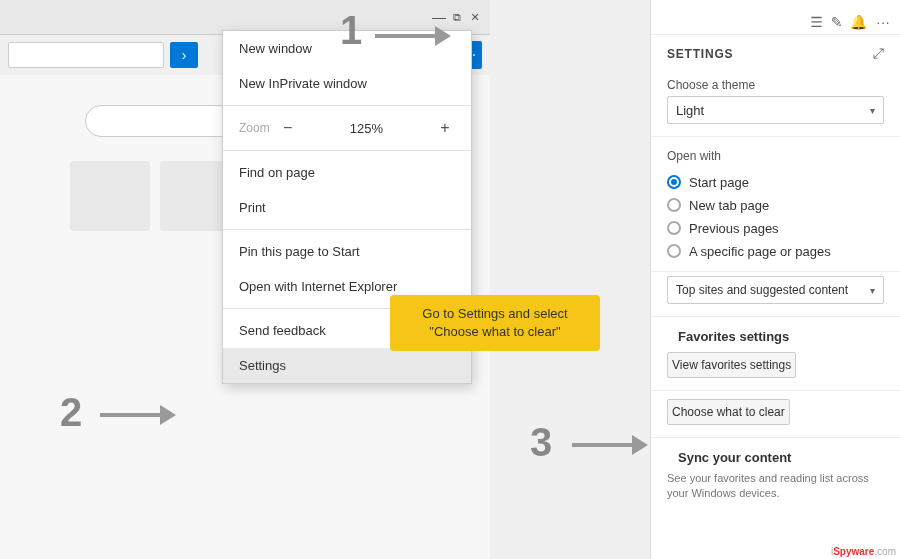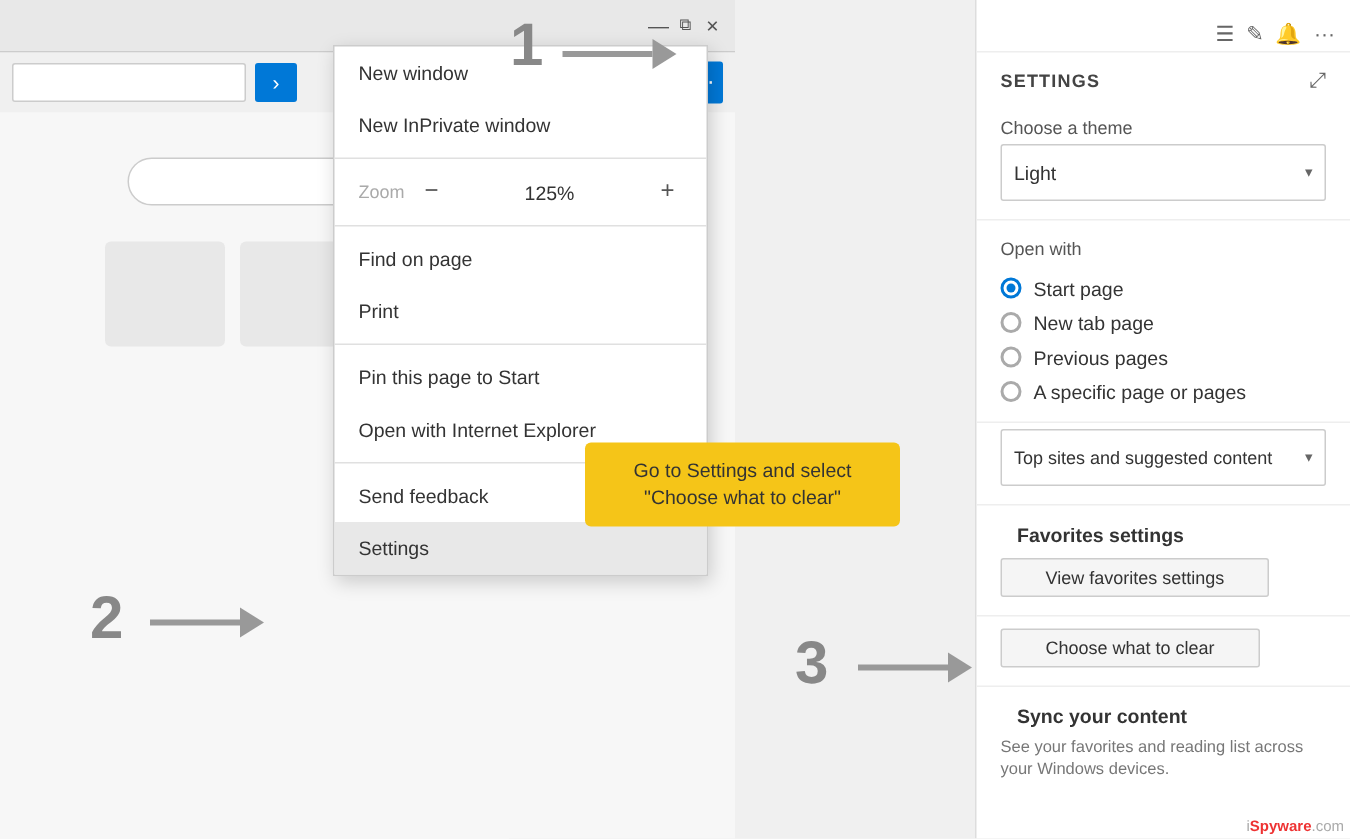--- a/index.html
+++ b/index.html
@@ -182,21 +182,21 @@
       color: #666;
       cursor: pointer;
     }
     .settings-section-label {
       font-size: 12px;
       color: #555;
       padding: 8px 16px 4px;
     }
     .settings-dropdown {
       margin: 0 16px 12px;
-      height: 38px;
+      height: 28px;
       border: 1px solid #ccc;
       border-radius: 2px;
       background: white;
       display: flex;
       align-items: center;
       padding: 0 8px;
       justify-content: space-between;
       cursor: pointer;
       font-size: 13px;
       color: #333;
@@ -232,21 +232,21 @@
     .radio-circle.selected::after {
       content: '';
       width: 6px; height: 6px;
       border-radius: 50%;
       background: #0078d7;
     }
 
     
     .settings-btn {
       margin: 4px 16px 8px;
-      padding: 5px 29px;
+      padding: 5px 4px;
       border: 1px solid #ccc;
       background: #f5f5f5;
       font-size: 12px;
       color: #333;
       cursor: pointer;
       border-radius: 2px;
       display: inline-block;
     }
 
     .settings-section-title {

